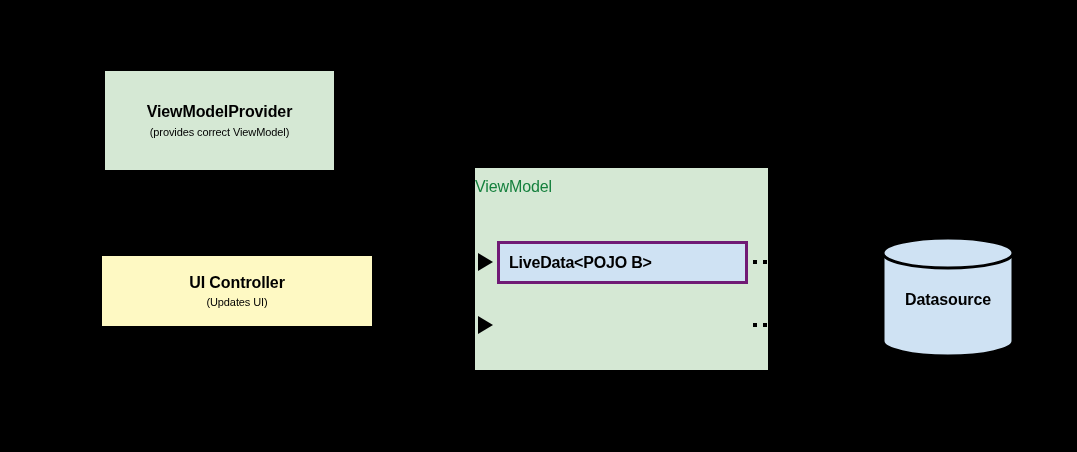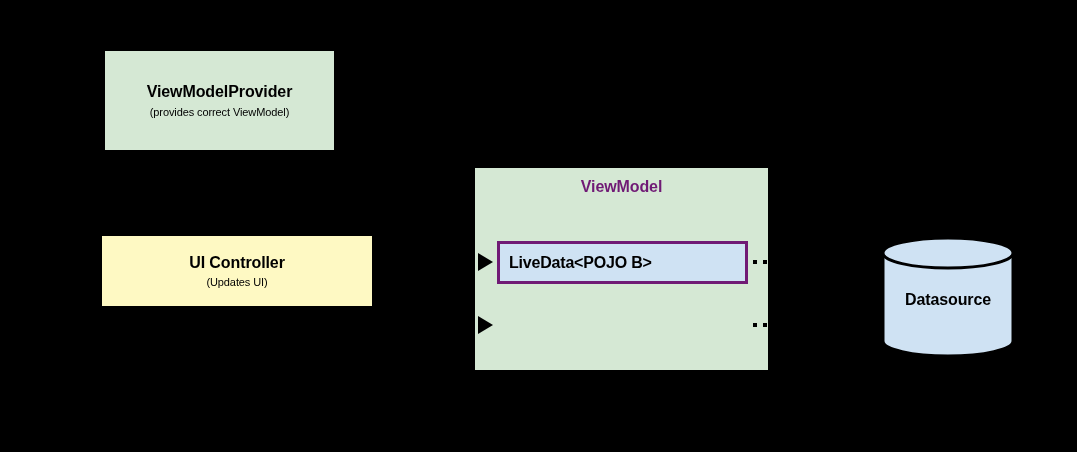--- a/index.html
+++ b/index.html
@@ -27,20 +27,21 @@
   .box {
     position: absolute;
     box-sizing: border-box;
     display: flex;
     flex-direction: column;
     align-items: center;
     justify-content: center;
     text-align: center;
     color: #000000;
     line-height: 1.28;
+    margin-top: 20px;
   }
   .box .title {
     font-size: 16px;
     font-weight: bold;
     letter-spacing: -0.1px;
     white-space: nowrap;
   }
   .box .subtitle {
     font-size: 11px;
     font-weight: normal;
@@ -74,24 +75,23 @@
     top: 168px;
     width: 293px;
     height: 202px;
     background: #d5e8d4;
   }
   #viewmodel-container .vm-title {
     position: absolute;
     left: 0;
     top: 10px;
     width: 100%;
-    text-align: center;
-    font-size: 16px;
-    font-weight: bold;
-    color: #701a75;
+    font-size: 16px;
+    font-weight: normal;
+    color: #15803d;
     letter-spacing: -0.1px;
   }
 
   
   .livedata {
     position: absolute;
     box-sizing: border-box;
     background: #cfe2f3;
     border: 3px solid #701a75;
     display: flex;

